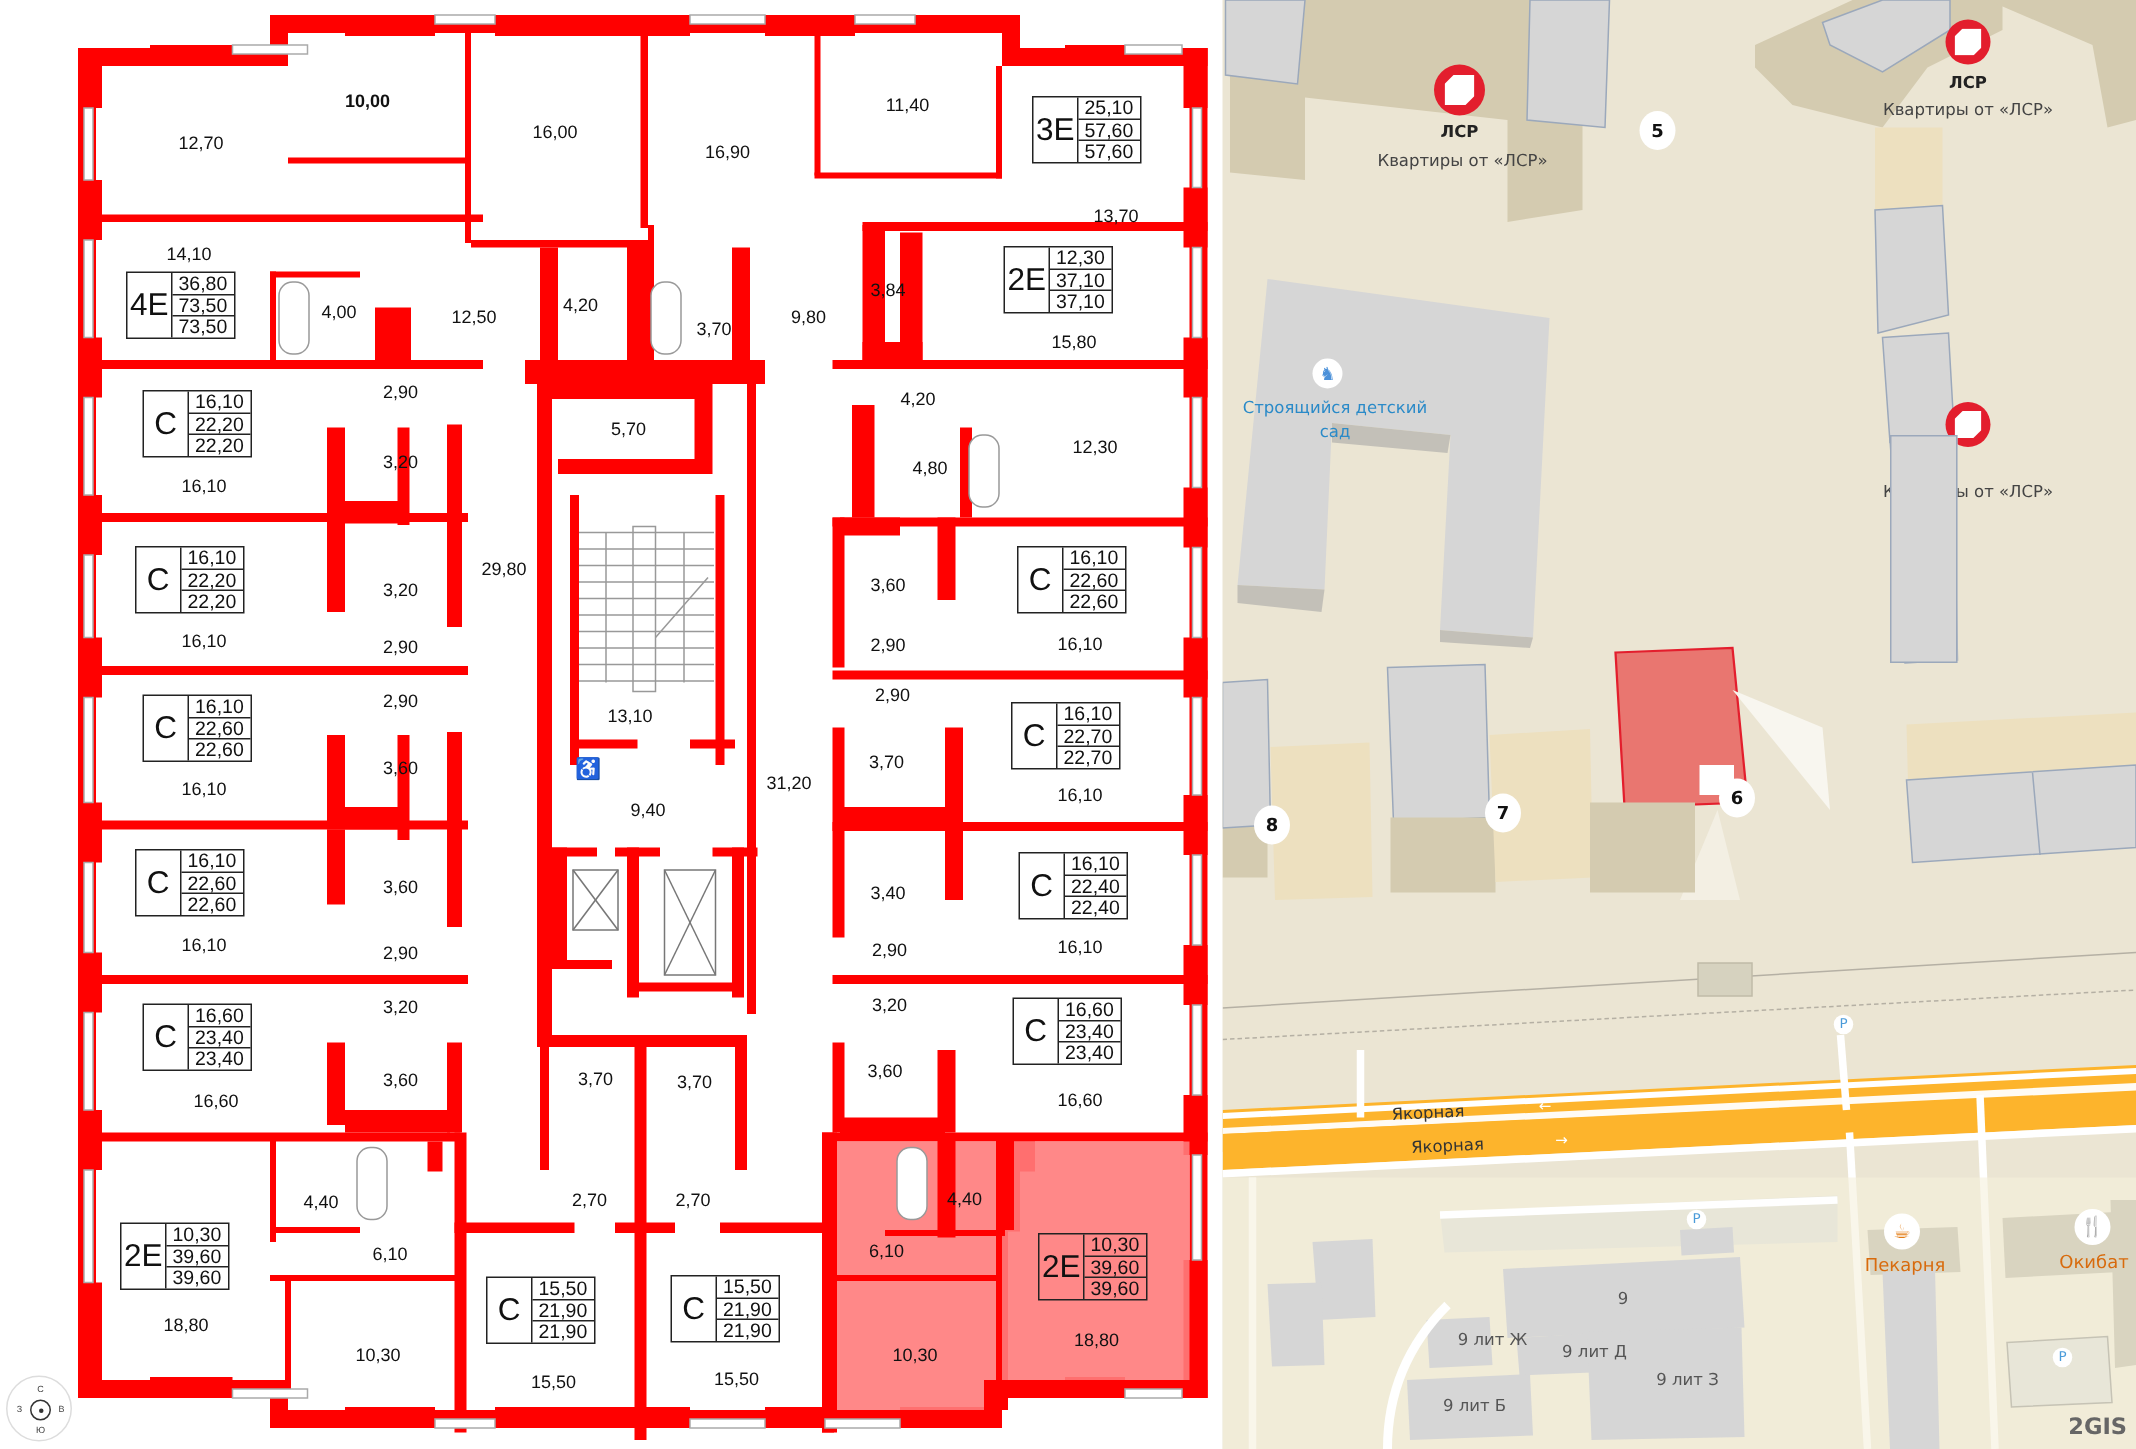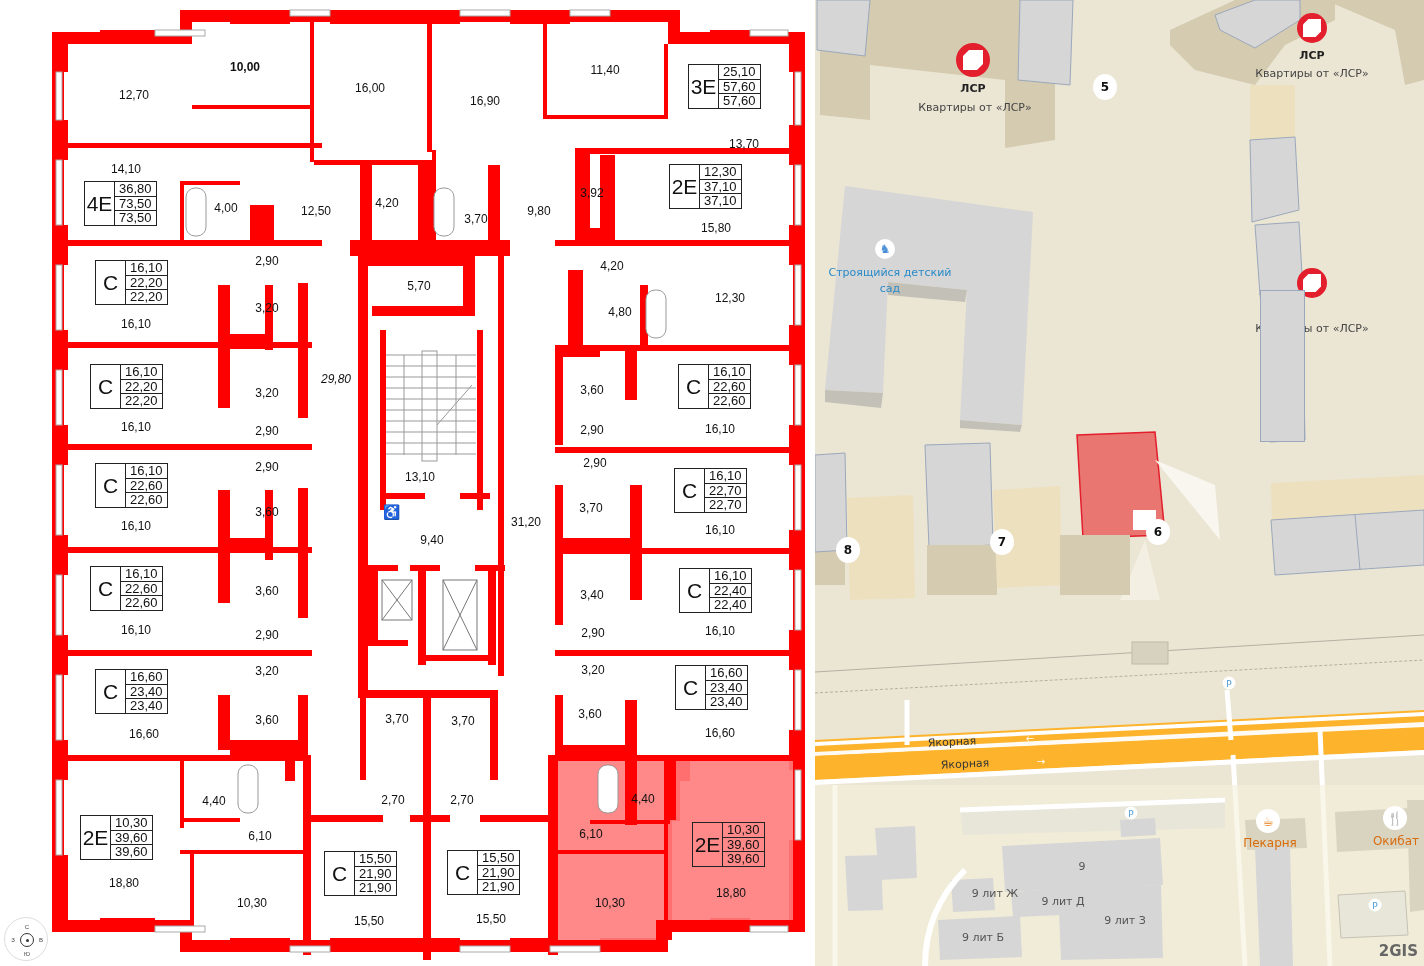--- a/index.html
+++ b/index.html
@@ -263,30 +263,30 @@
       <div class="lbl" style="left: 370px; top: 88px;">16,00</div>
       <div class="lbl" style="left: 485px; top: 101px;">16,90</div>
       <div class="lbl" style="left: 605px; top: 70px;">11,40</div>
       <div class="lbl" style="left: 744px; top: 129px; margin-top: 15px;">13,70</div>
       <div class="lbl" style="left: 126px; top: 169px;">14,10</div>
       <div class="lbl" style="left: 226px; top: 208px;">4,00</div>
       <div class="lbl" style="left: 316px; top: 211px;">12,50</div>
       <div class="lbl" style="left: 387px; top: 203px;">4,20</div>
       <div class="lbl" style="left: 476px; top: 219px;">3,70</div>
       <div class="lbl" style="left: 539px; top: 211px;">9,80</div>
-      <div class="lbl" style="left: 592px; top: 193px;">3,92</div>
+      <div class="lbl" style="left: 592px; top: 193px;">3,84</div>
       <div class="lbl" style="left: 716px; top: 228px;">15,80</div>
       <div class="lbl" style="left: 267px; top: 261px;">2,90</div>
       <div class="lbl" style="left: 419px; top: 286px;">5,70</div>
       <div class="lbl" style="left: 612px; top: 266px;">4,20</div>
       <div class="lbl" style="left: 730px; top: 298px;">12,30</div>
       <div class="lbl" style="left: 267px; top: 308px;">3,20</div>
       <div class="lbl" style="left: 620px; top: 312px;">4,80</div>
       <div class="lbl" style="left: 136px; top: 324px;">16,10</div>
-      <div class="lbl" style="left: 336px; top: 379px; font-style: italic;">29,80</div>
+      <div class="lbl" style="left: 336px; top: 379px;">29,80</div>
       <div class="lbl" style="left: 267px; top: 393px;">3,20</div>
       <div class="lbl" style="left: 592px; top: 390px;">3,60</div>
       <div class="lbl" style="left: 136px; top: 427px;">16,10</div>
       <div class="lbl" style="left: 267px; top: 431px;">2,90</div>
       <div class="lbl" style="left: 592px; top: 430px;">2,90</div>
       <div class="lbl" style="left: 720px; top: 429px;">16,10</div>
       <div class="lbl" style="left: 420px; top: 477px;">13,10</div>
       <div class="lbl" style="left: 267px; top: 467px;">2,90</div>
       <div class="lbl" style="left: 595px; top: 463px;">2,90</div>
       <div class="lbl" style="left: 267px; top: 512px;">3,60</div>

